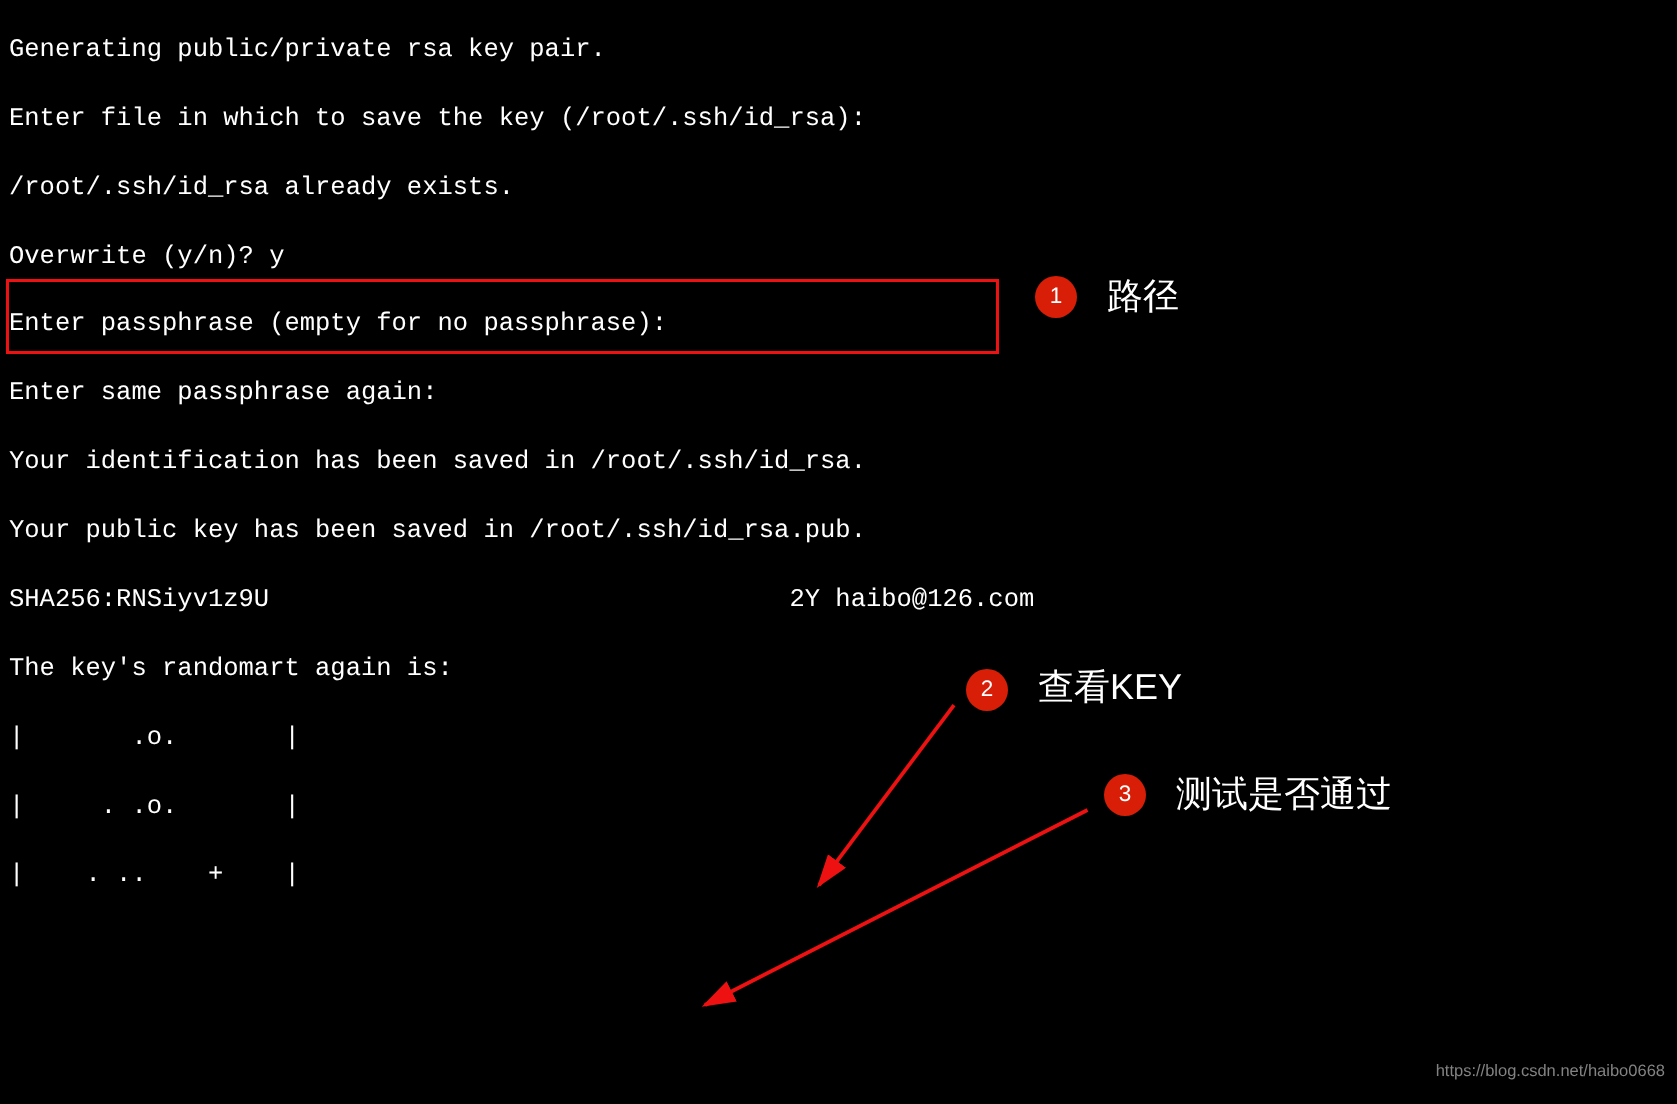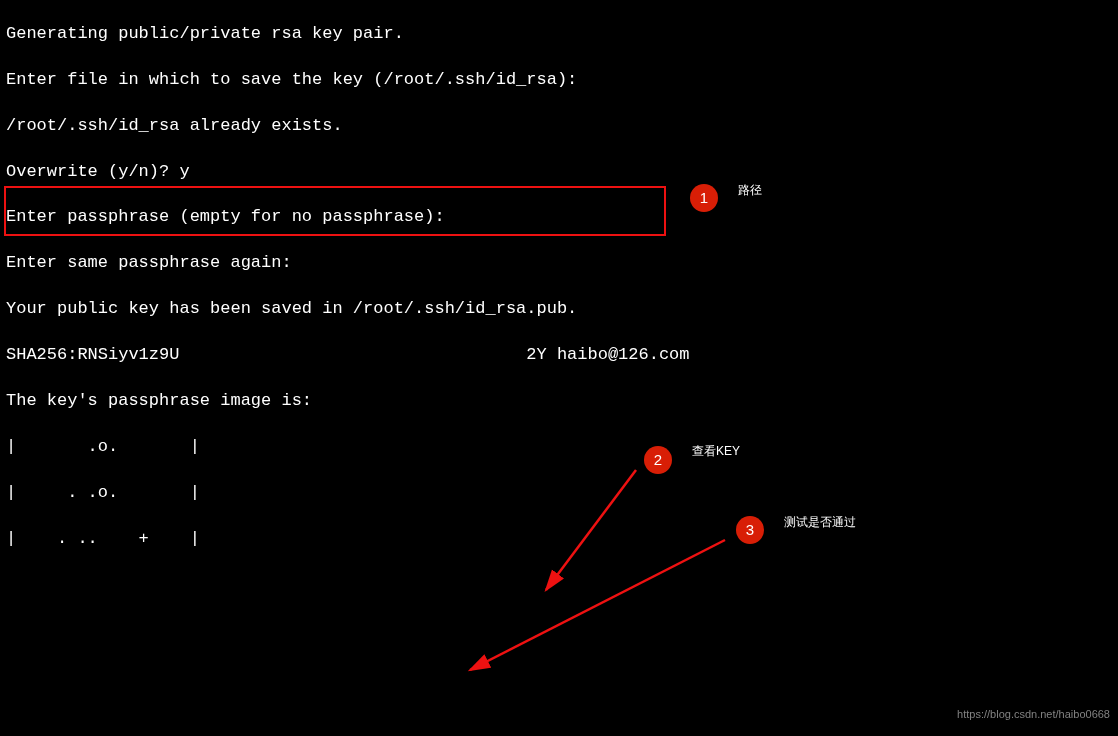--- a/index.html
+++ b/index.html
@@ -41,21 +41,21 @@
     font-family: Arial, sans-serif;
     font-size: 15px;
     display: flex;
     align-items: center;
     justify-content: center;
   }
   .annot-label {
     position: absolute;
     color: #fff;
     font-family: "Microsoft YaHei", Arial, sans-serif;
-    font-size: 12px;
+    font-size: 24px;
   }
   .arrow-svg {
     position: absolute;
     pointer-events:none;
   }
   .watermark {
     position: absolute;
     right: 8px;
     bottom: 14px;
     color: #999;
@@ -67,23 +67,24 @@
 </head>
 <body>
 
 <div class="terminal">
 <span class="line">Generating public/private rsa key pair.</span>
 <span class="line">Enter file in which to save the key (/root/.ssh/id_rsa):</span>
 <span class="line">/root/.ssh/id_rsa already exists.</span>
 <span class="line">Overwrite (y/n)? y</span>
 <span class="line">Enter passphrase (empty for no passphrase):</span>
 <span class="line">Enter same passphrase again:</span>
+<span class="line">Your identification has been saved in /root/.ssh/id_rsa.</span>
 <span class="line">Your public key has been saved in /root/.ssh/id_rsa.pub.</span>
 <span class="line">SHA256:RNSiyv1z9U                                  2Y haibo@126.com</span>
-<span class="line">The key's passphrase image is:</span>
+<span class="line">The key's randomart again is:</span>
 <span class="line">|       .o.       |</span>
 <span class="line">|     . .o.       |</span>
 <span class="line">|    . ..    +    |</span>
 
 
 
 
 
 
 

